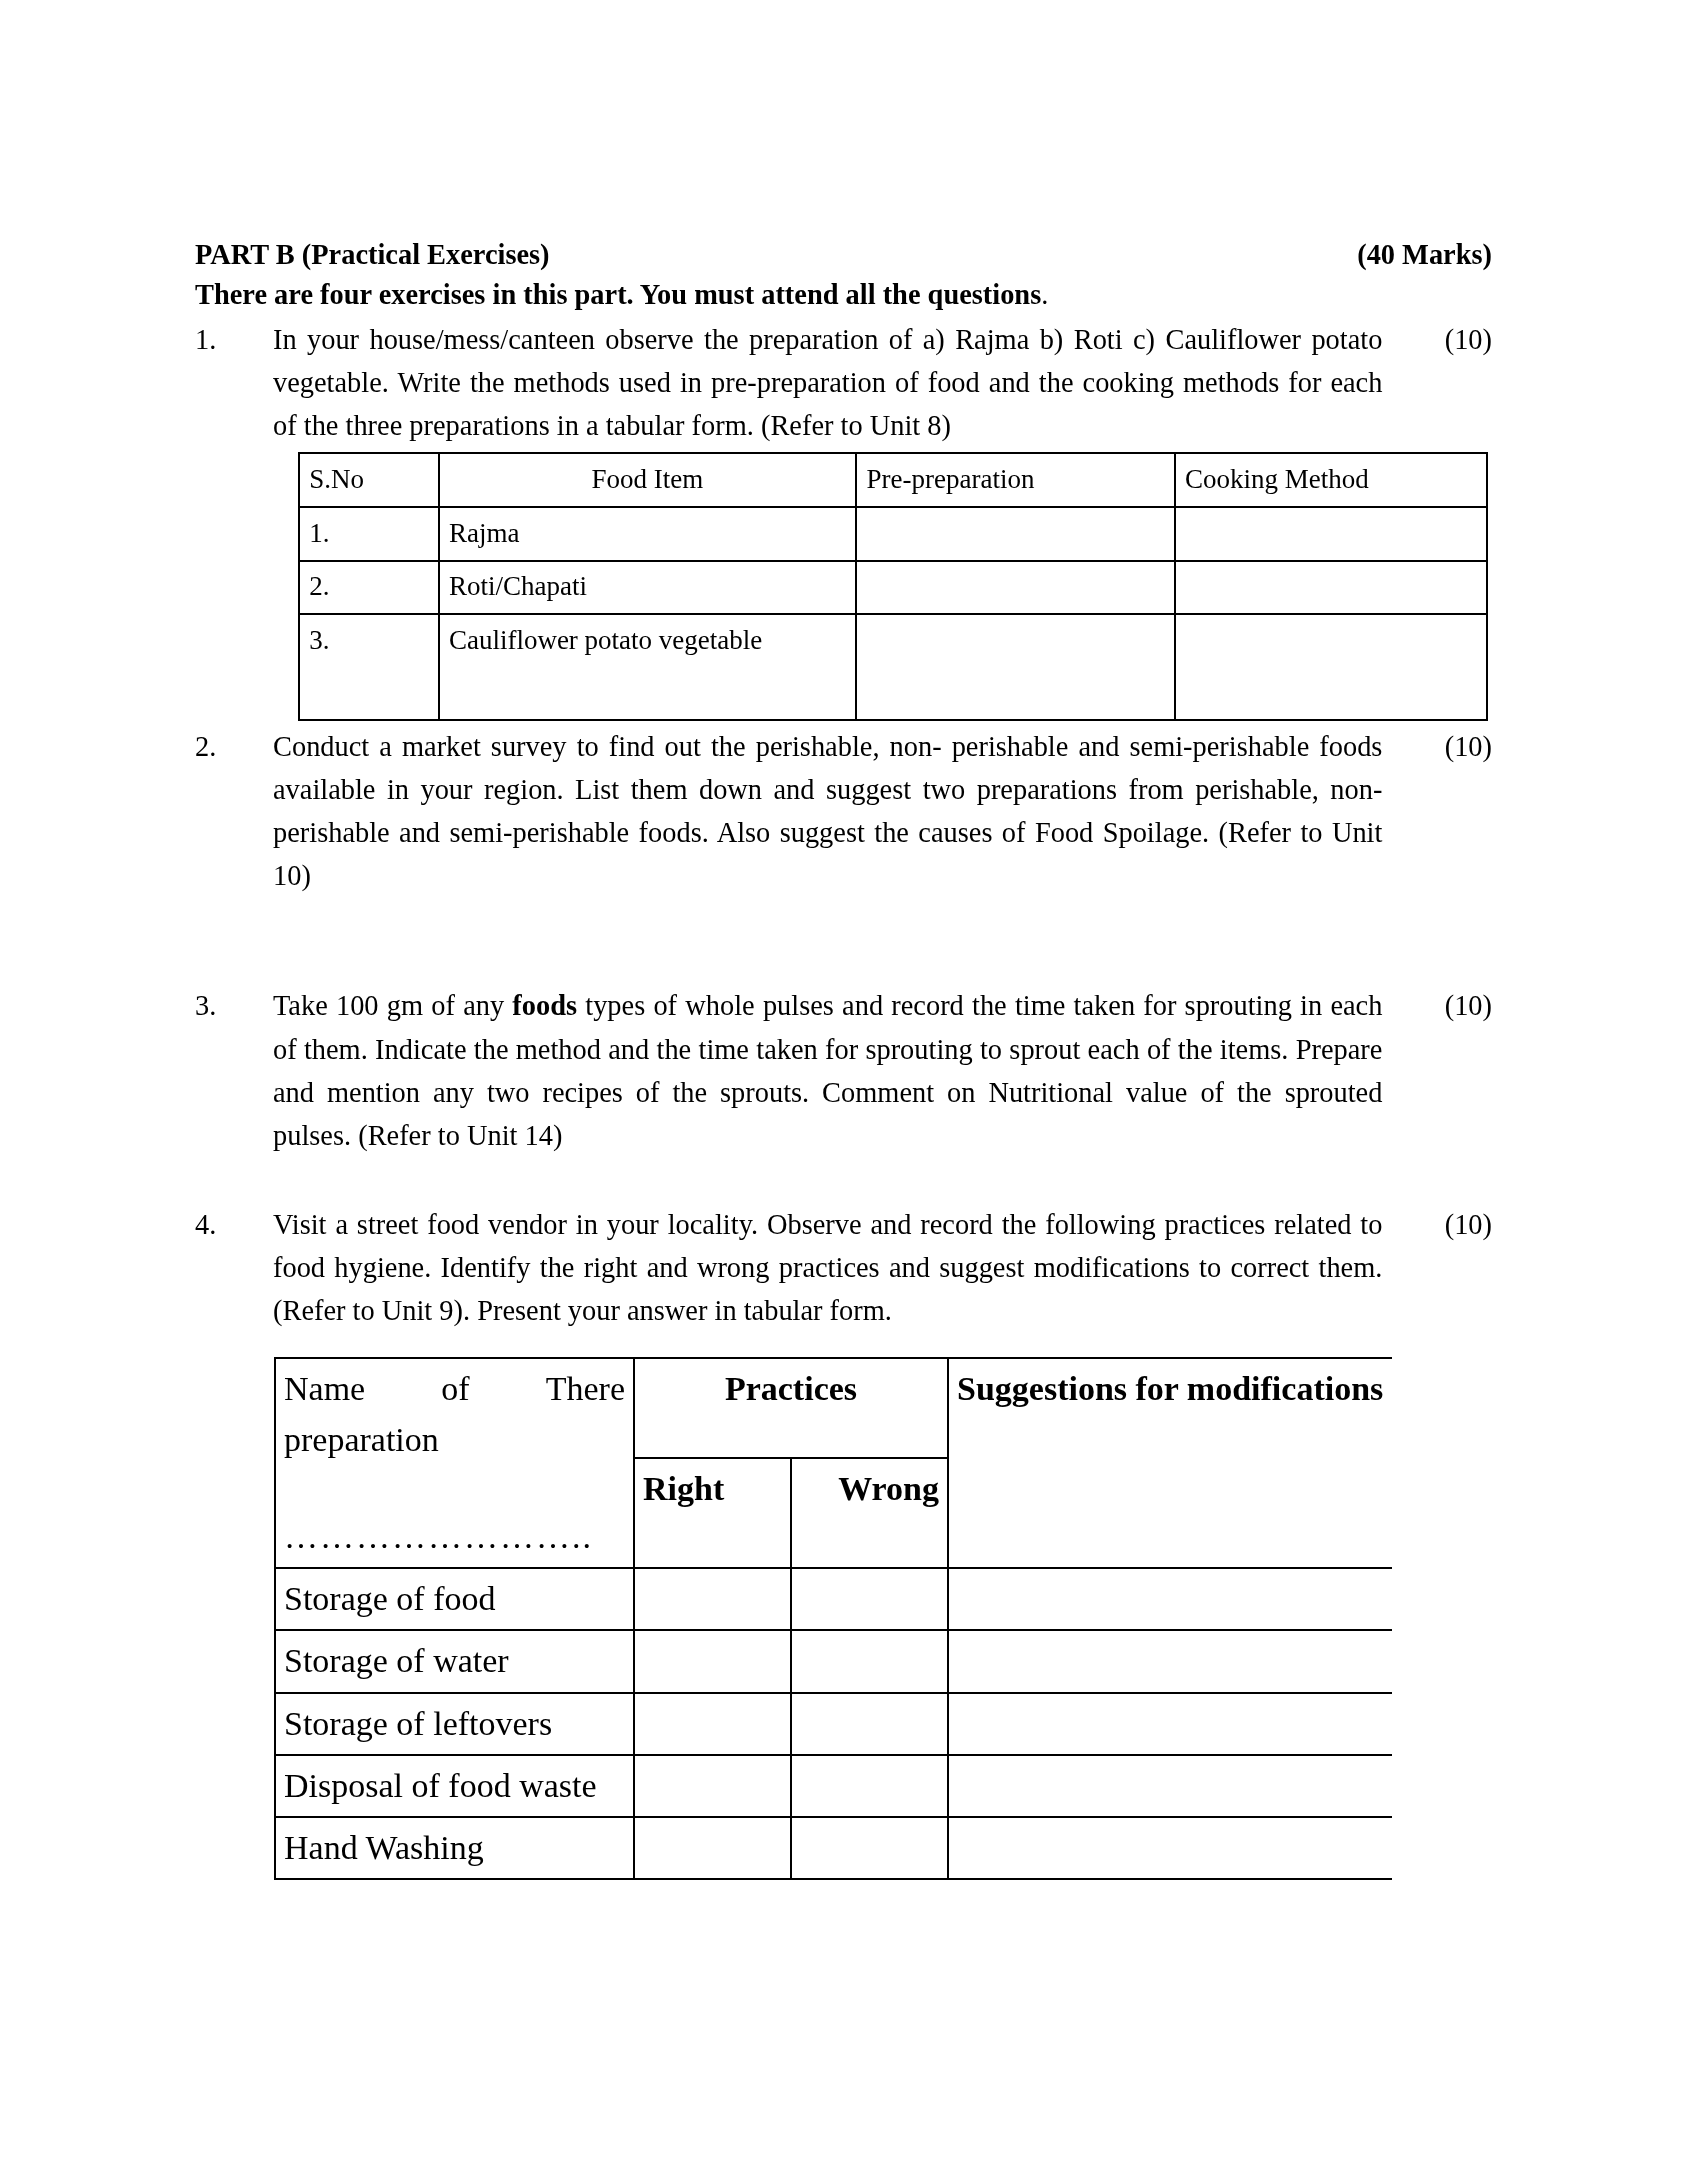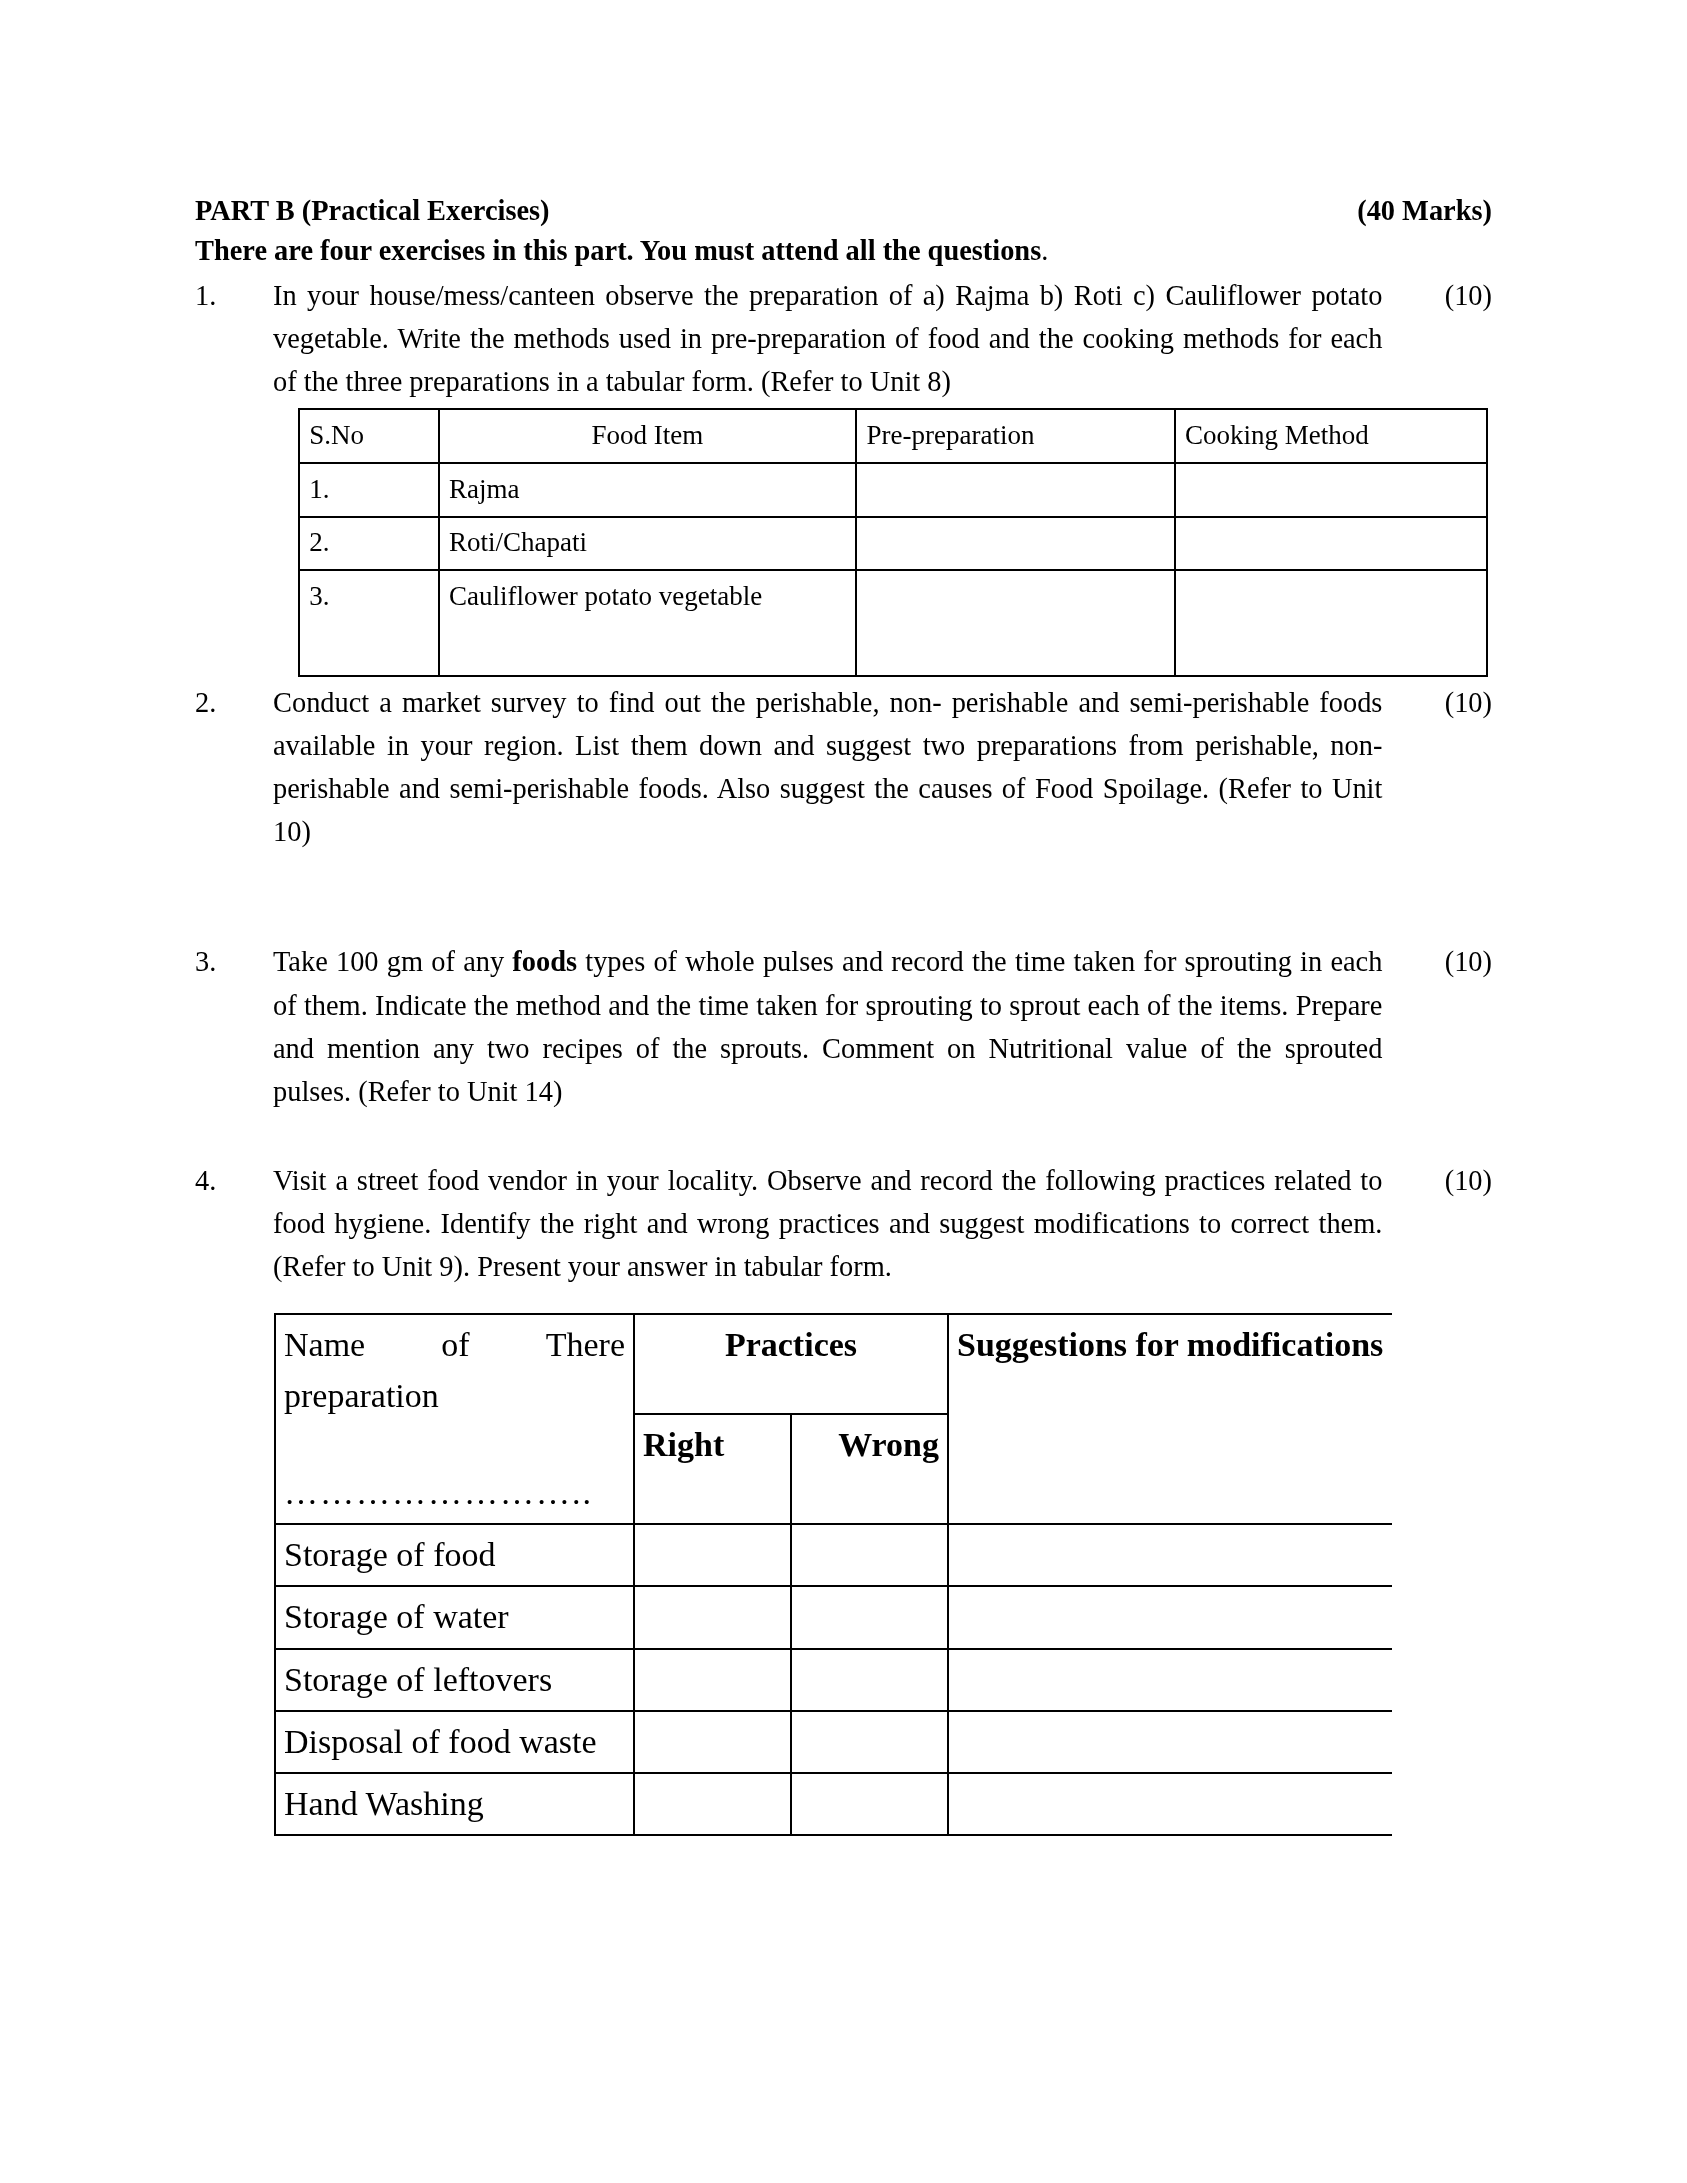--- a/index.html
+++ b/index.html
@@ -33,21 +33,21 @@
   .head-line {
     display: flex;
     align-items: baseline;
     font-size: 28.4px;
     font-weight: bold;
     line-height: 1.32;
     margin: 0 0 2.6px 0;
     gap: 48px;
   }
   .head-line .left { flex: 1 1 auto; }
-  .head-line .right { flex: 0 0 auto; text-align: right; white-space: nowrap; }
+  .head-line .right { flex: 0 0 auto; text-align: right; white-space: nowrap; margin-top: 44px; }
 
   .instruction {
     font-size: 28.4px;
     line-height: 1.32;
     margin: 0 0 4px 0;
   }
   .instruction .bold { font-weight: bold; }
 
   
   .q-row {

